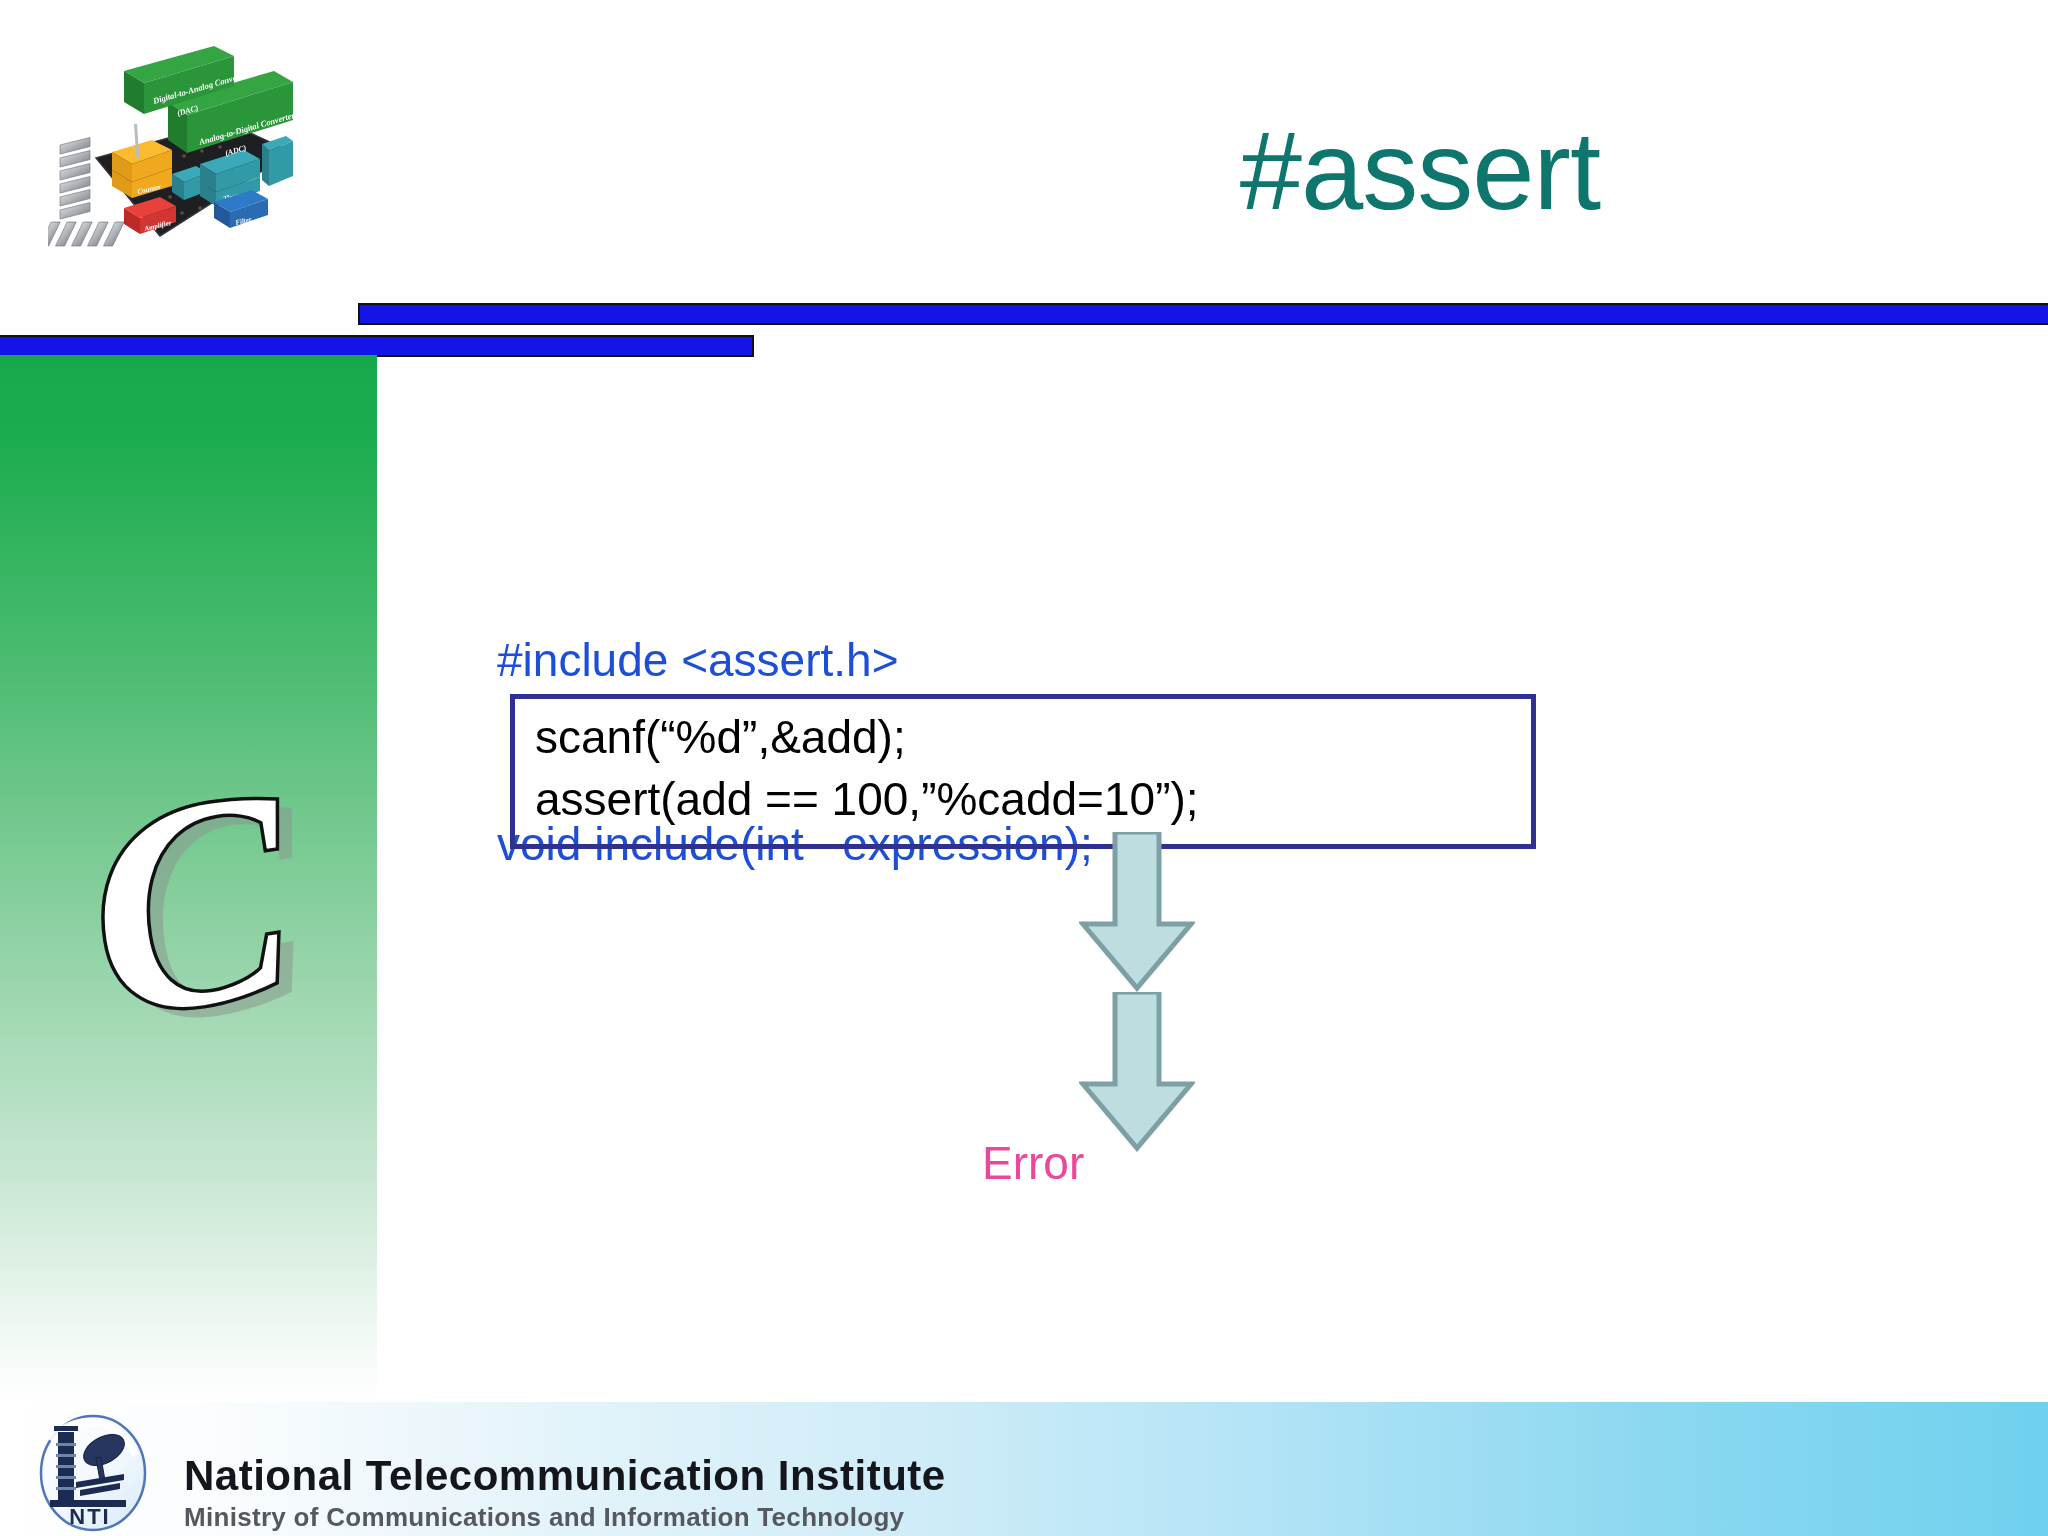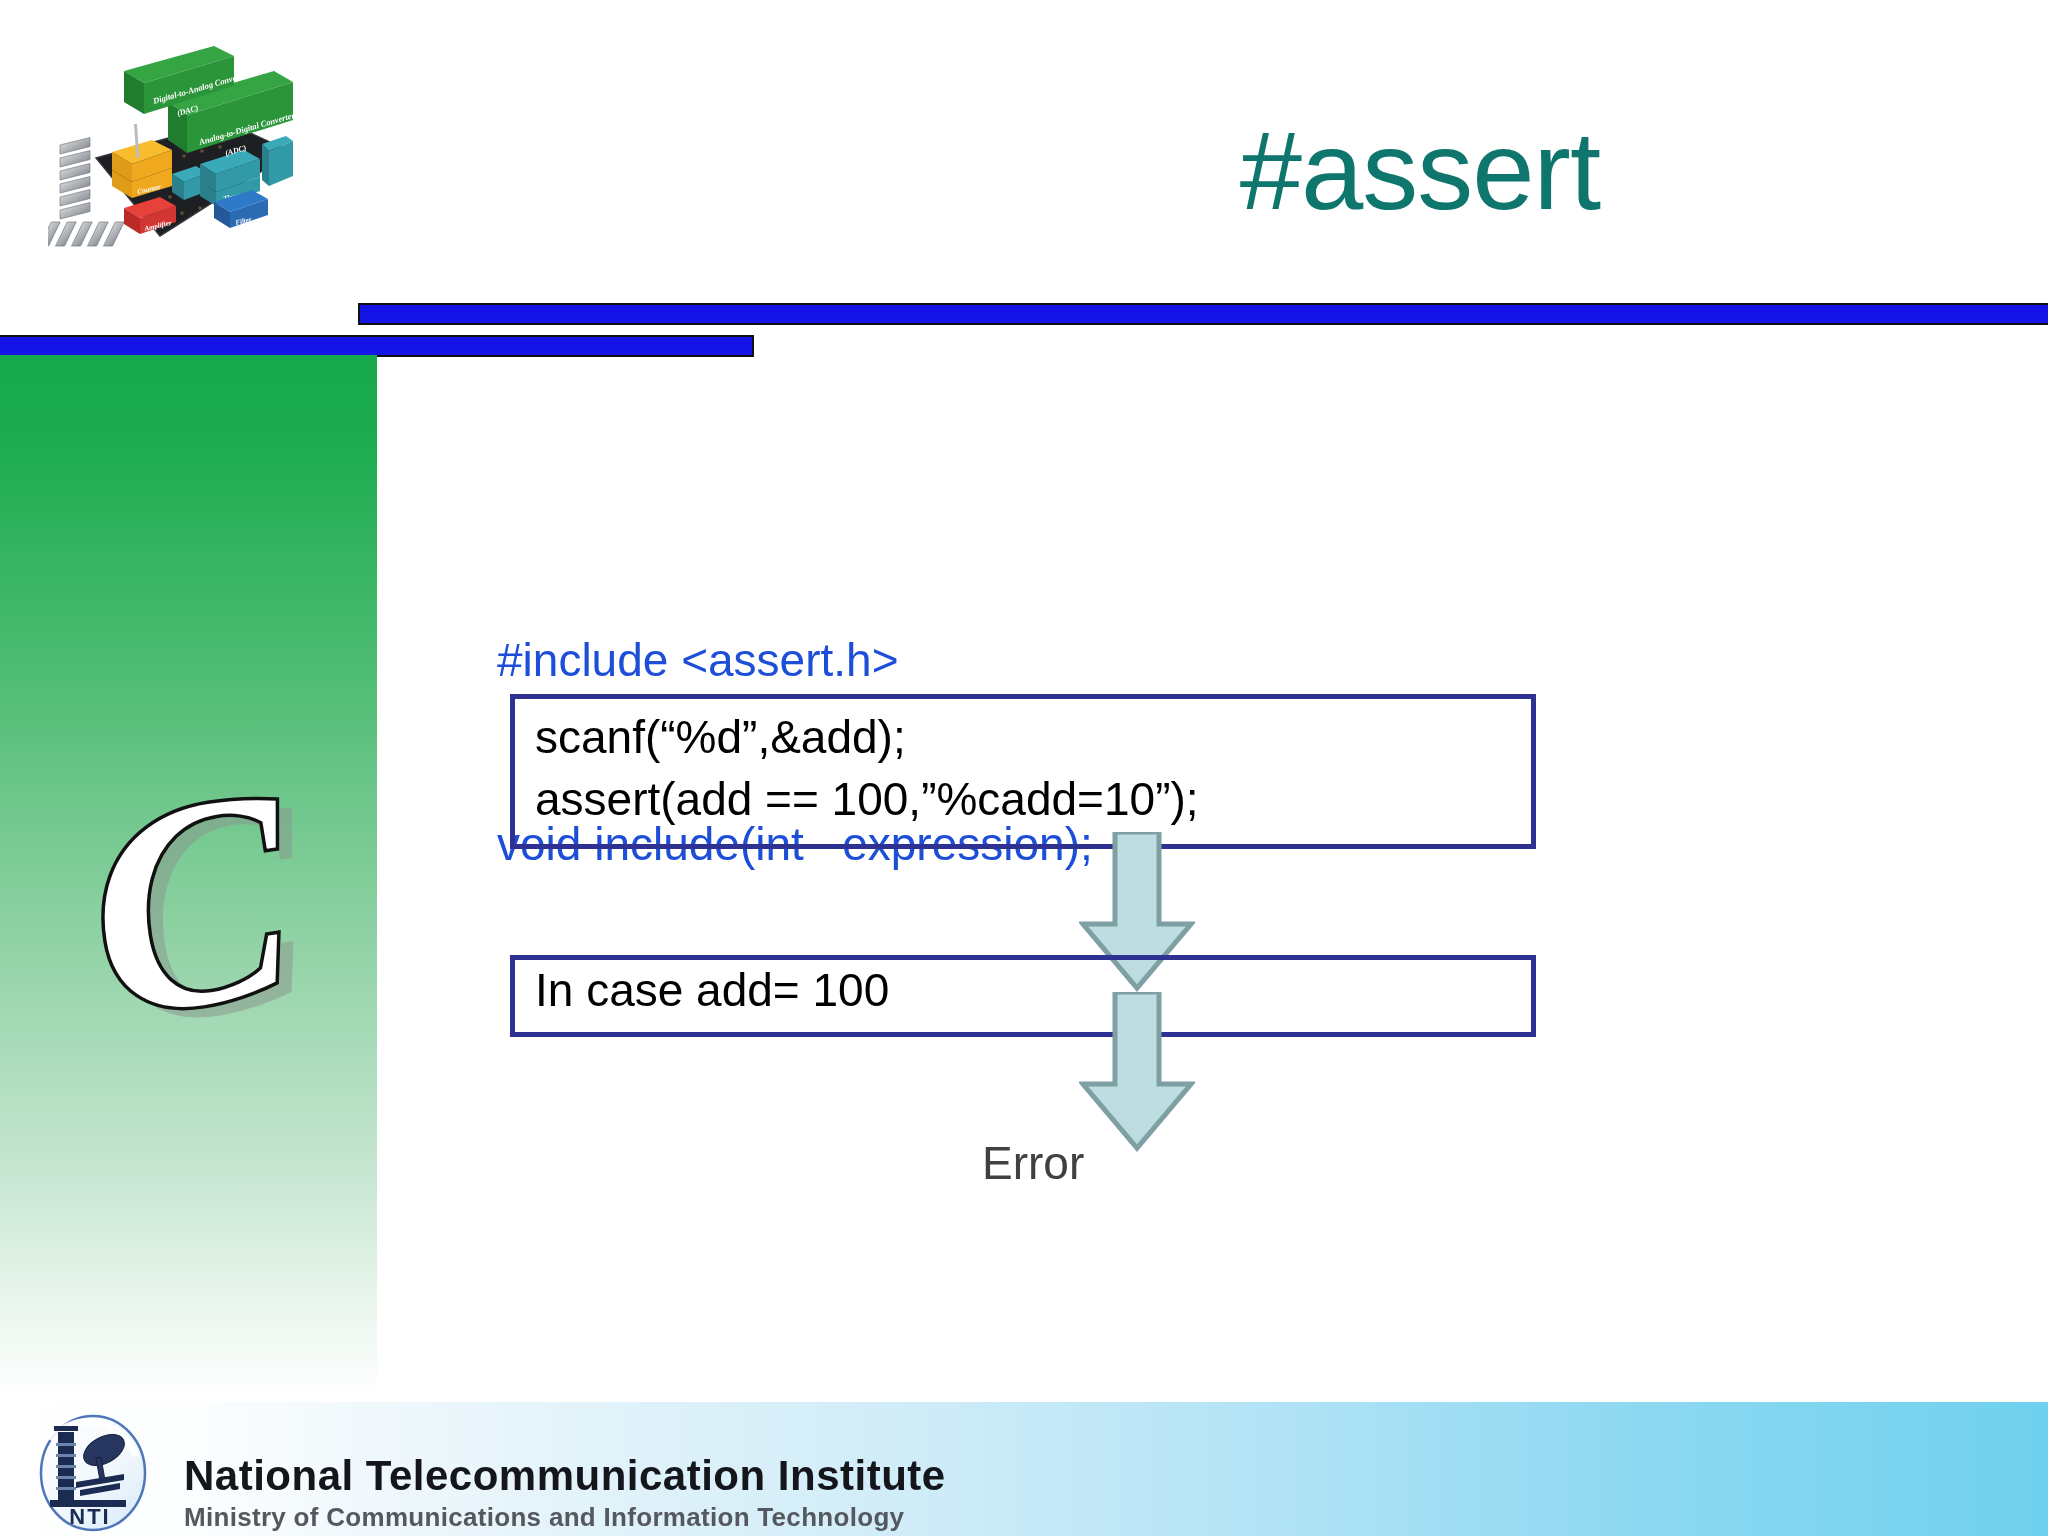--- a/index.html
+++ b/index.html
@@ -129,21 +129,21 @@
     width: 116px;
     height: 160px;
   }
   #arrow-1 { left: 1079px; top: 832px; }
   #arrow-2 { left: 1079px; top: 992px; }
 
   #error-label {
     position: absolute;
     left: 982px;
     top: 1140px;
-    color: #404040;
+    color: #ec4899;
     font-size: 46px;
     line-height: 1.0;
     white-space: nowrap;
   }
 
   
   #footer {
     position: absolute;
     left: 0px;
     top: 1402px;
@@ -341,23 +341,20 @@
     <span class="line">scanf(“%d”,&amp;add);</span>
     <span class="line">assert(add == 100,”%cadd=10”);</span>
   </div>
 
   <div class="arrow" id="arrow-1">
     <svg viewBox="0 0 116 160" width="116" height="160" xmlns="http://www.w3.org/2000/svg">
       <polygon points="36,0 80,0 80,92 112,92 58,156 4,92 36,92" fill="#BDDDE1" stroke="#7E9FA3" stroke-width="5" stroke-linejoin="miter"></polygon>
     </svg>
   </div>
 
-  <div class="code-box" id="code-box-2">
-    <span class="line">In case add= 100</span>
-  </div>
 
   <div class="arrow" id="arrow-2">
     <svg viewBox="0 0 116 160" width="116" height="160" xmlns="http://www.w3.org/2000/svg">
       <polygon points="36,0 80,0 80,92 112,92 58,156 4,92 36,92" fill="#BDDDE1" stroke="#7E9FA3" stroke-width="5" stroke-linejoin="miter"></polygon>
     </svg>
   </div>
 
   <div id="error-label">Error</div>
 
   <div id="footer"></div>

